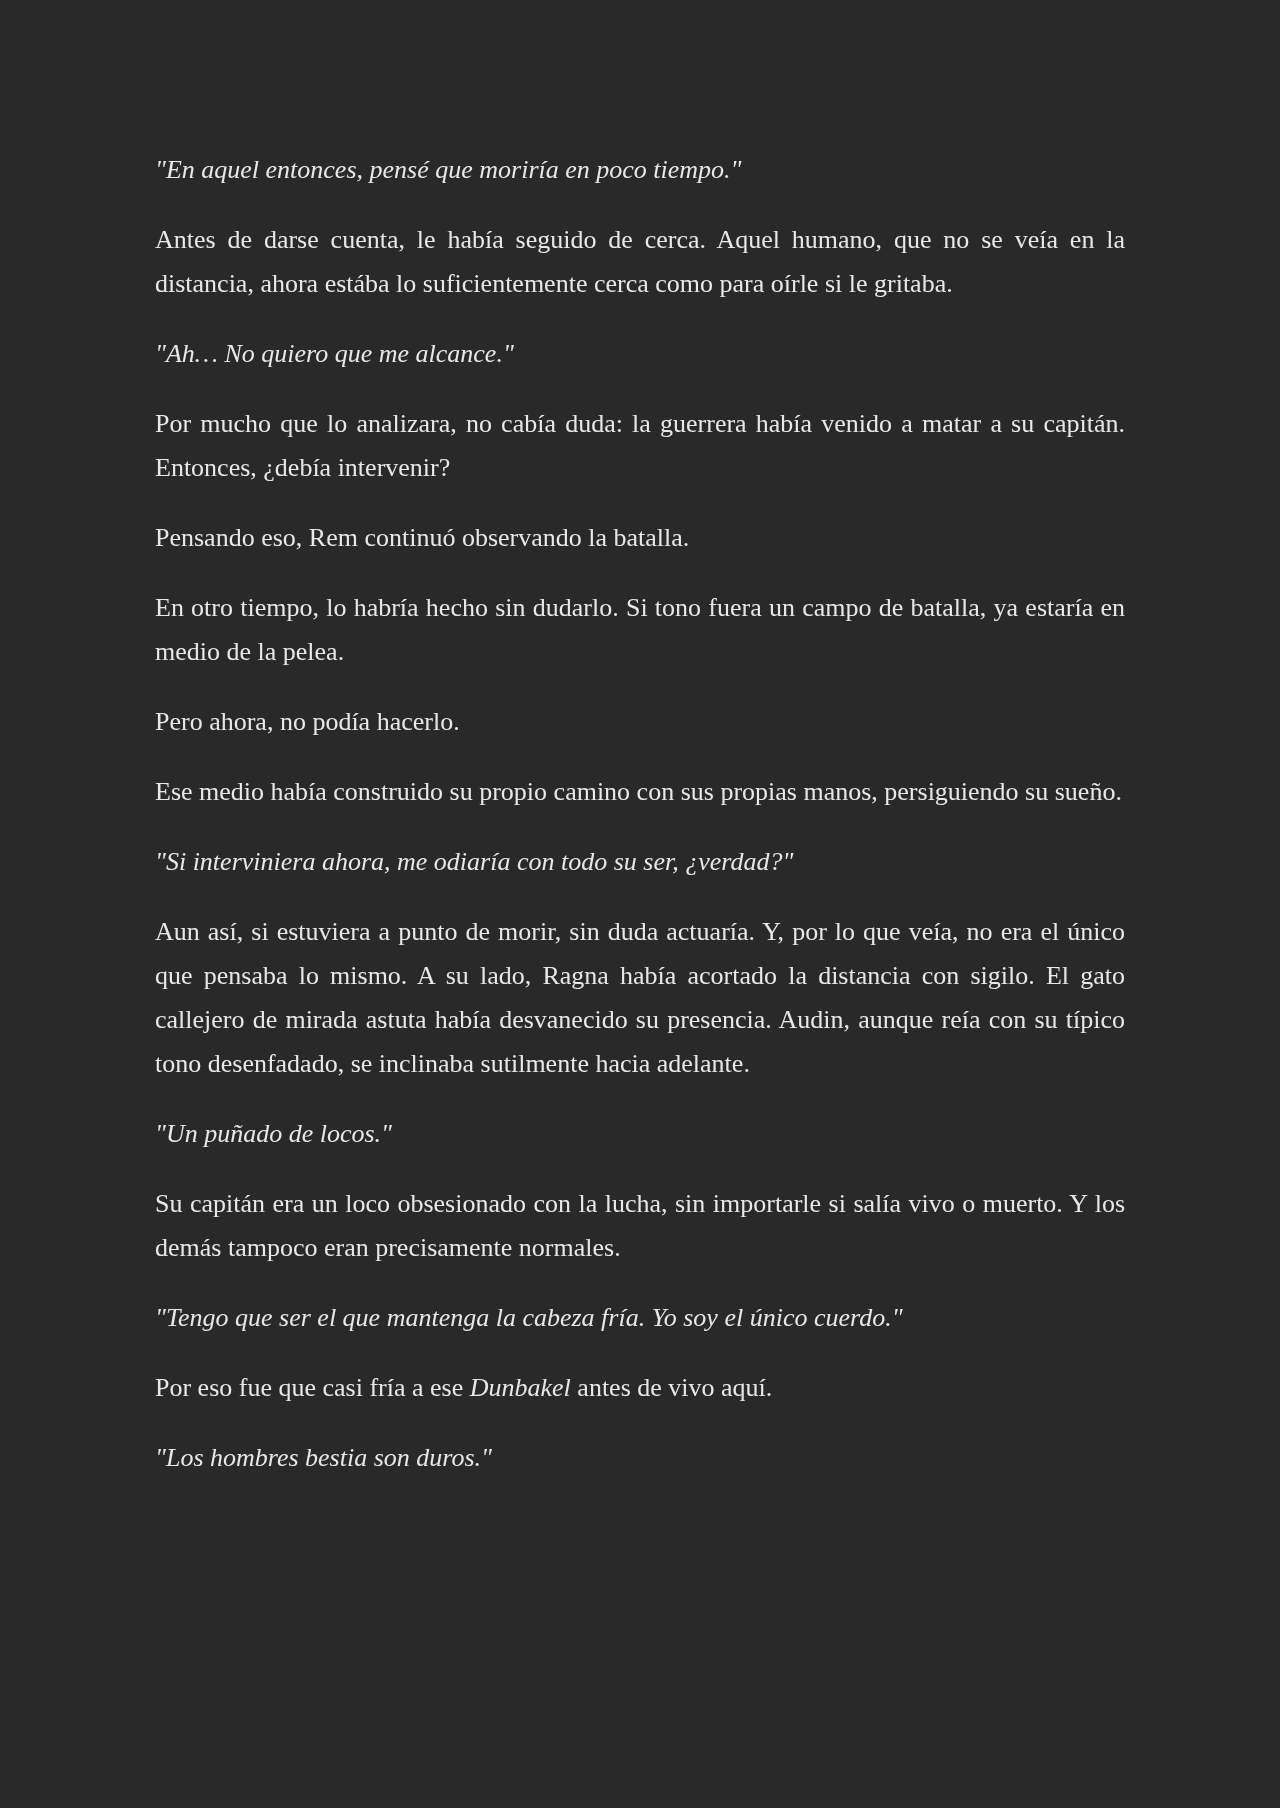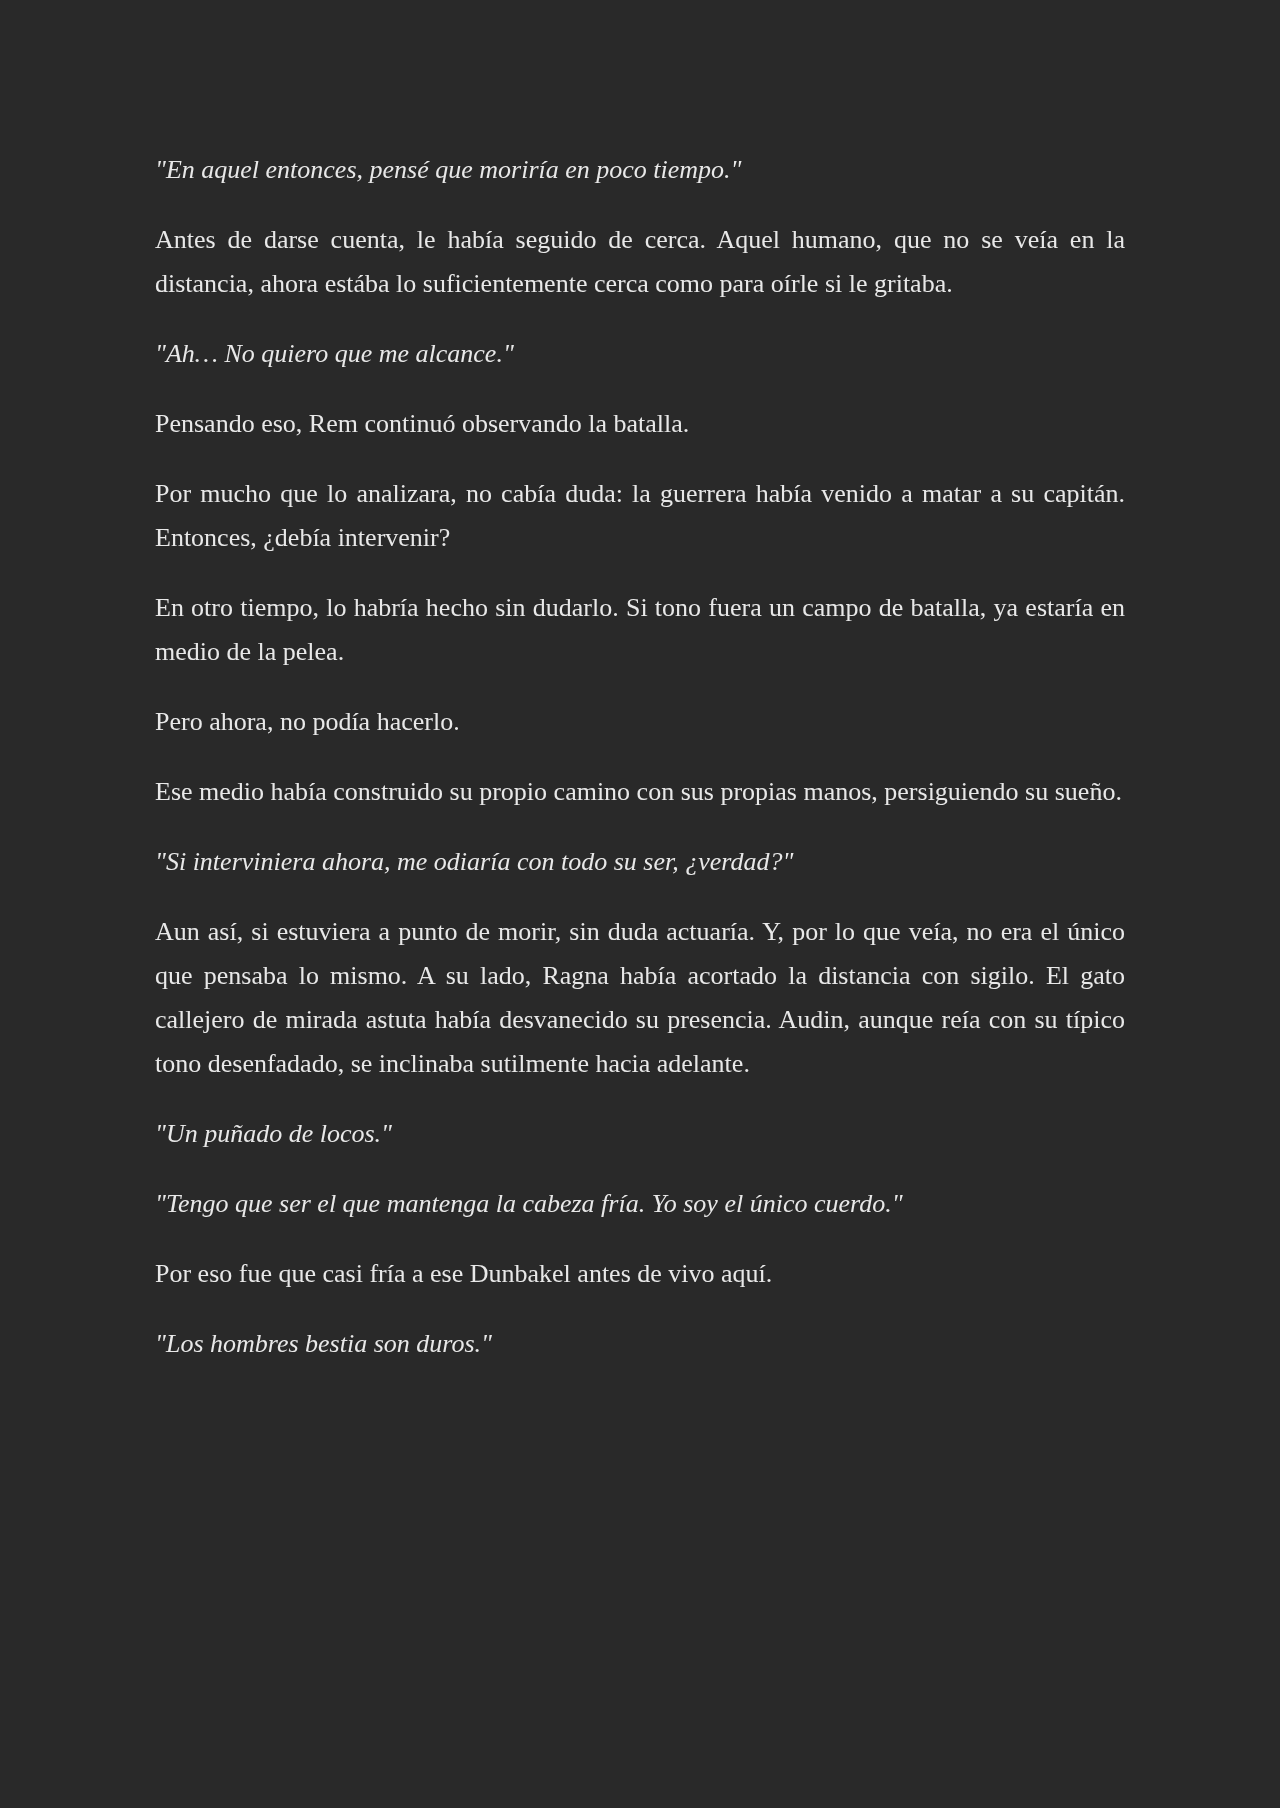--- a/index.html
+++ b/index.html
@@ -27,35 +27,37 @@
       line-height: 44px;
     }
     .para {
       margin: 0 0 26px 0;
       text-align: justify;
     }
     .para.thought {
       font-style: italic;
     }
     .em {
+      font-style: italic;
     }
   </style>
 </head>
 <body>
 
 <div class="reader">
   <div class="chapter-text">
     <p class="para thought">"En aquel entonces, pensé que moriría en poco tiempo."</p>
     <p class="para">Antes de darse cuenta, le había seguido de cerca. Aquel humano, que no se veía en la distancia, ahora estába lo suficientemente cerca como para oírle si le gritaba.</p>
     <p class="para thought">"Ah… No quiero que me alcance."</p>
+    <p class="para">Por mucho que lo analizara, no cabía duda: la guerrera había venido a matar a su capitán. Entonces, ¿debía intervenir?</p>
     <p class="para">Pensando eso, Rem continuó observando la batalla.</p>
-    <p class="para">Por mucho que lo analizara, no cabía duda: la guerrera había venido a matar a su capitán. Entonces, ¿debía intervenir?</p>
     <p class="para">En otro tiempo, lo habría hecho sin dudarlo. Si tono fuera un campo de batalla, ya estaría en medio de la pelea.</p>
     <p class="para">Pero ahora, no podía hacerlo.</p>
     <p class="para">Ese medio había construido su propio camino con sus propias manos, persiguiendo su sueño.</p>
     <p class="para thought">"Si interviniera ahora, me odiaría con todo su ser, ¿verdad?"</p>
     <p class="para">Aun así, si estuviera a punto de morir, sin duda actuaría. Y, por lo que veía, no era el único que pensaba lo mismo. A su lado, Ragna había acortado la distancia con sigilo. El gato callejero de mirada astuta había desvanecido su presencia. Audin, aunque reía con su típico tono desenfadado, se inclinaba sutilmente hacia adelante.</p>
     <p class="para thought">"Un puñado de locos."</p>
+    <p class="para">Su capitán era un loco obsesionado con la lucha, sin importarle si salía vivo o muerto. Y los demás tampoco eran precisamente normales.</p>
     <p class="para thought">"Tengo que ser el que mantenga la cabeza fría. Yo soy el único cuerdo."</p>
     <p class="para"><span>Por eso fue que casi fría a ese </span><span class="em">Dunbakel</span><span> antes de vivo aquí.</span></p>
     <p class="para thought">"Los hombres bestia son duros."</p>
   </div>
 </div>
 
 </body></html>

